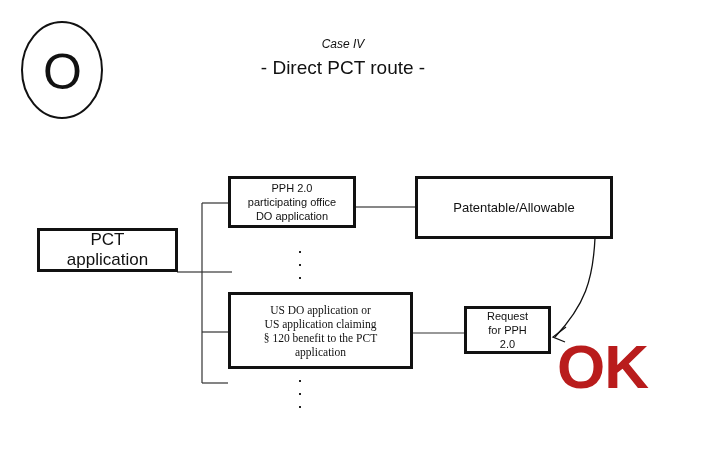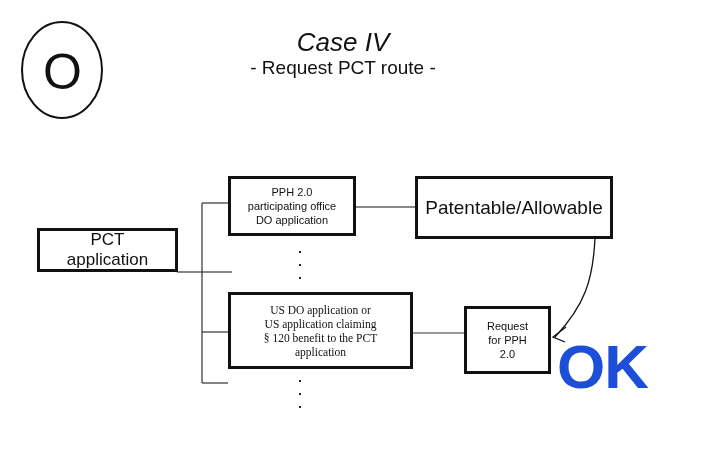--- a/index.html
+++ b/index.html
@@ -4,23 +4,23 @@
 <style>
   html, body { margin: 0; padding: 0; background: #ffffff; }
   body { width: 716px; height: 449px; position: relative; overflow: hidden;
          font-family: "Liberation Sans", sans-serif; color: #111; }
   .abs { position: absolute; }
   .box { position: absolute; box-sizing: border-box; border: 3px solid #111;
          background: #fff; display: flex; align-items: center; justify-content: center;
          text-align: center; }
   .box span { display: block; white-space: pre-line; }
   svg.lines { position: absolute; left: 0; top: 0; }
-  .title1 { left: 0; width: 686px; top: 27px; text-align: center; font-style: italic; font-size: 26px; }
+  .title1 { left: 0; width: 686px; top: 37px; text-align: center; font-style: italic; font-size: 12px; }
   .title2 { left: 0; width: 686px; top: 57px; text-align: center; font-size: 19px; }
-  .ok { left: 557px; top: 336px; font-size: 62px; font-weight: bold; color: #1d4ed8;
+  .ok { left: 557px; top: 336px; font-size: 62px; font-weight: bold; color: #b91c1c;
         letter-spacing: -1px; line-height: 62px; }
   .dot { position: absolute; width: 2px; height: 2px; background: #222; }
 </style>
 </head>
 <body>
 
 <svg class="lines" width="716" height="449">
 
   <ellipse cx="62" cy="70" rx="40" ry="48" fill="none" stroke="#111" stroke-width="2"></ellipse>
 
@@ -38,45 +38,45 @@
 
   <line x1="412" y1="333" x2="464" y2="333" stroke="#333" stroke-width="1.2"></line>
 
   <path d="M 595 238 C 593 280, 585 305, 555 337" fill="none" stroke="#111" stroke-width="1.3"></path>
   <polyline points="566,327 553,337 565,342" fill="none" stroke="#111" stroke-width="1.3"></polyline>
 </svg>
 
 <div class="abs" style="left:40px; top:45px; width:45px; text-align:center; font-size:50px; line-height:55px;">O</div>
 
 <div class="abs title1">Case IV</div>
-<div class="abs title2">- Request PCT route -</div>
+<div class="abs title2">- Direct PCT route -</div>
 
 <div class="box" style="left:37px; top:228px; width:141px; height:44px; font-size:17px; line-height:20px;">
   <span>PCT
 application</span>
 </div>
 
-<div class="box" style="left:228px; top:176px; width:128px; height:60px; font-size:11px; line-height:14px;">
+<div class="box" style="left:228px; top:176px; width:128px; height:52px; font-size:11px; line-height:14px;">
   <span>PPH 2.0
 participating office
 DO application</span>
 </div>
 
-<div class="box" style="left:415px; top:176px; width:198px; height:63px; font-size:19px;">
+<div class="box" style="left:415px; top:176px; width:198px; height:63px; font-size:13px;">
   <span>Patentable/Allowable</span>
 </div>
 
 <div class="box" style="left:228px; top:292px; width:185px; height:77px; font-size:11.5px; line-height:14px;font-family:Liberation Serif, serif;">
   <span>US DO application or
 US application claiming
 § 120 benefit to the PCT
 application</span>
 </div>
 
-<div class="box" style="left:464px; top:306px; width:87px; height:68px; font-size:11px; line-height:14px;">
+<div class="box" style="left:464px; top:306px; width:87px; height:48px; font-size:11px; line-height:14px;">
   <span>Request
 for PPH
 2.0</span>
 </div>
 
 <div class="dot" style="left:299px; top:251px;"></div>
 <div class="dot" style="left:299px; top:264px;"></div>
 <div class="dot" style="left:299px; top:277px;"></div>
 <div class="dot" style="left:299px; top:380px;"></div>
 <div class="dot" style="left:299px; top:393px;"></div>

